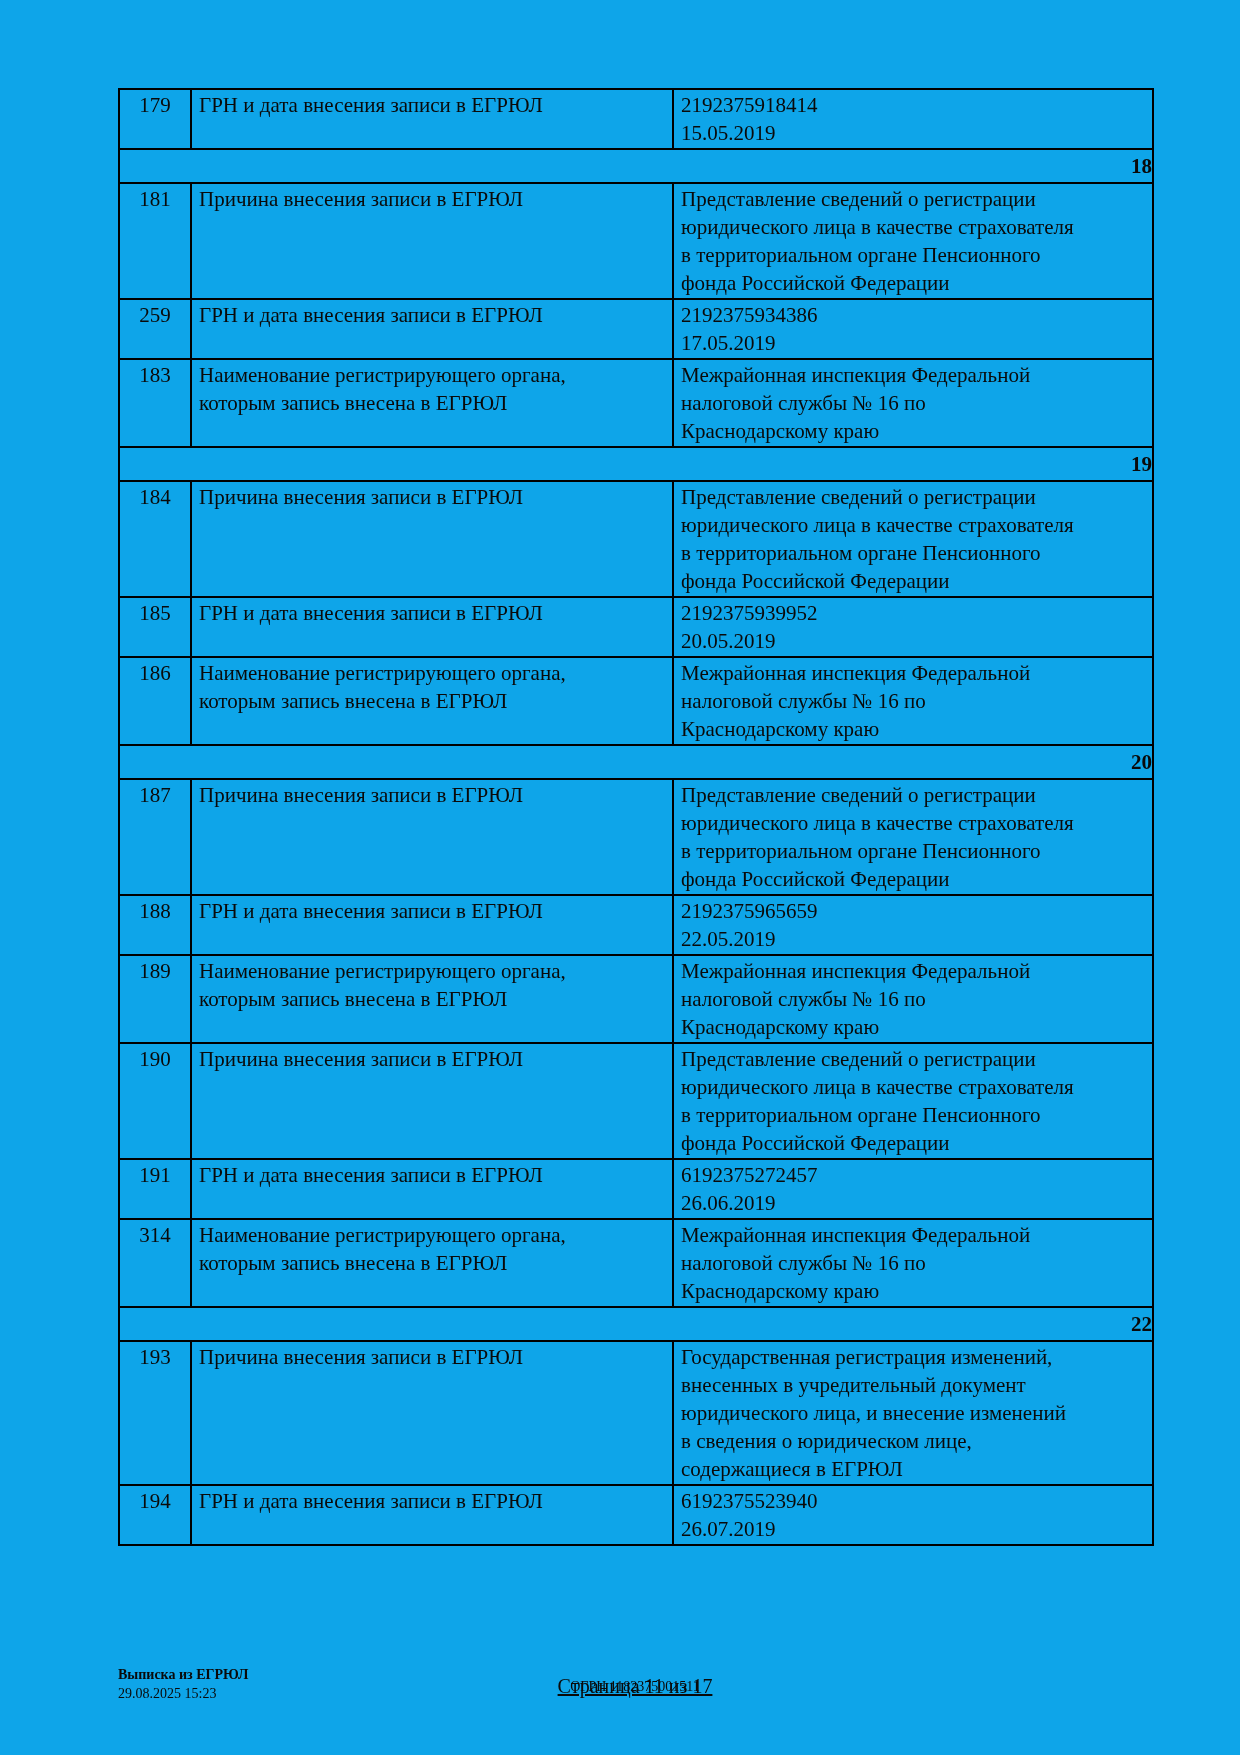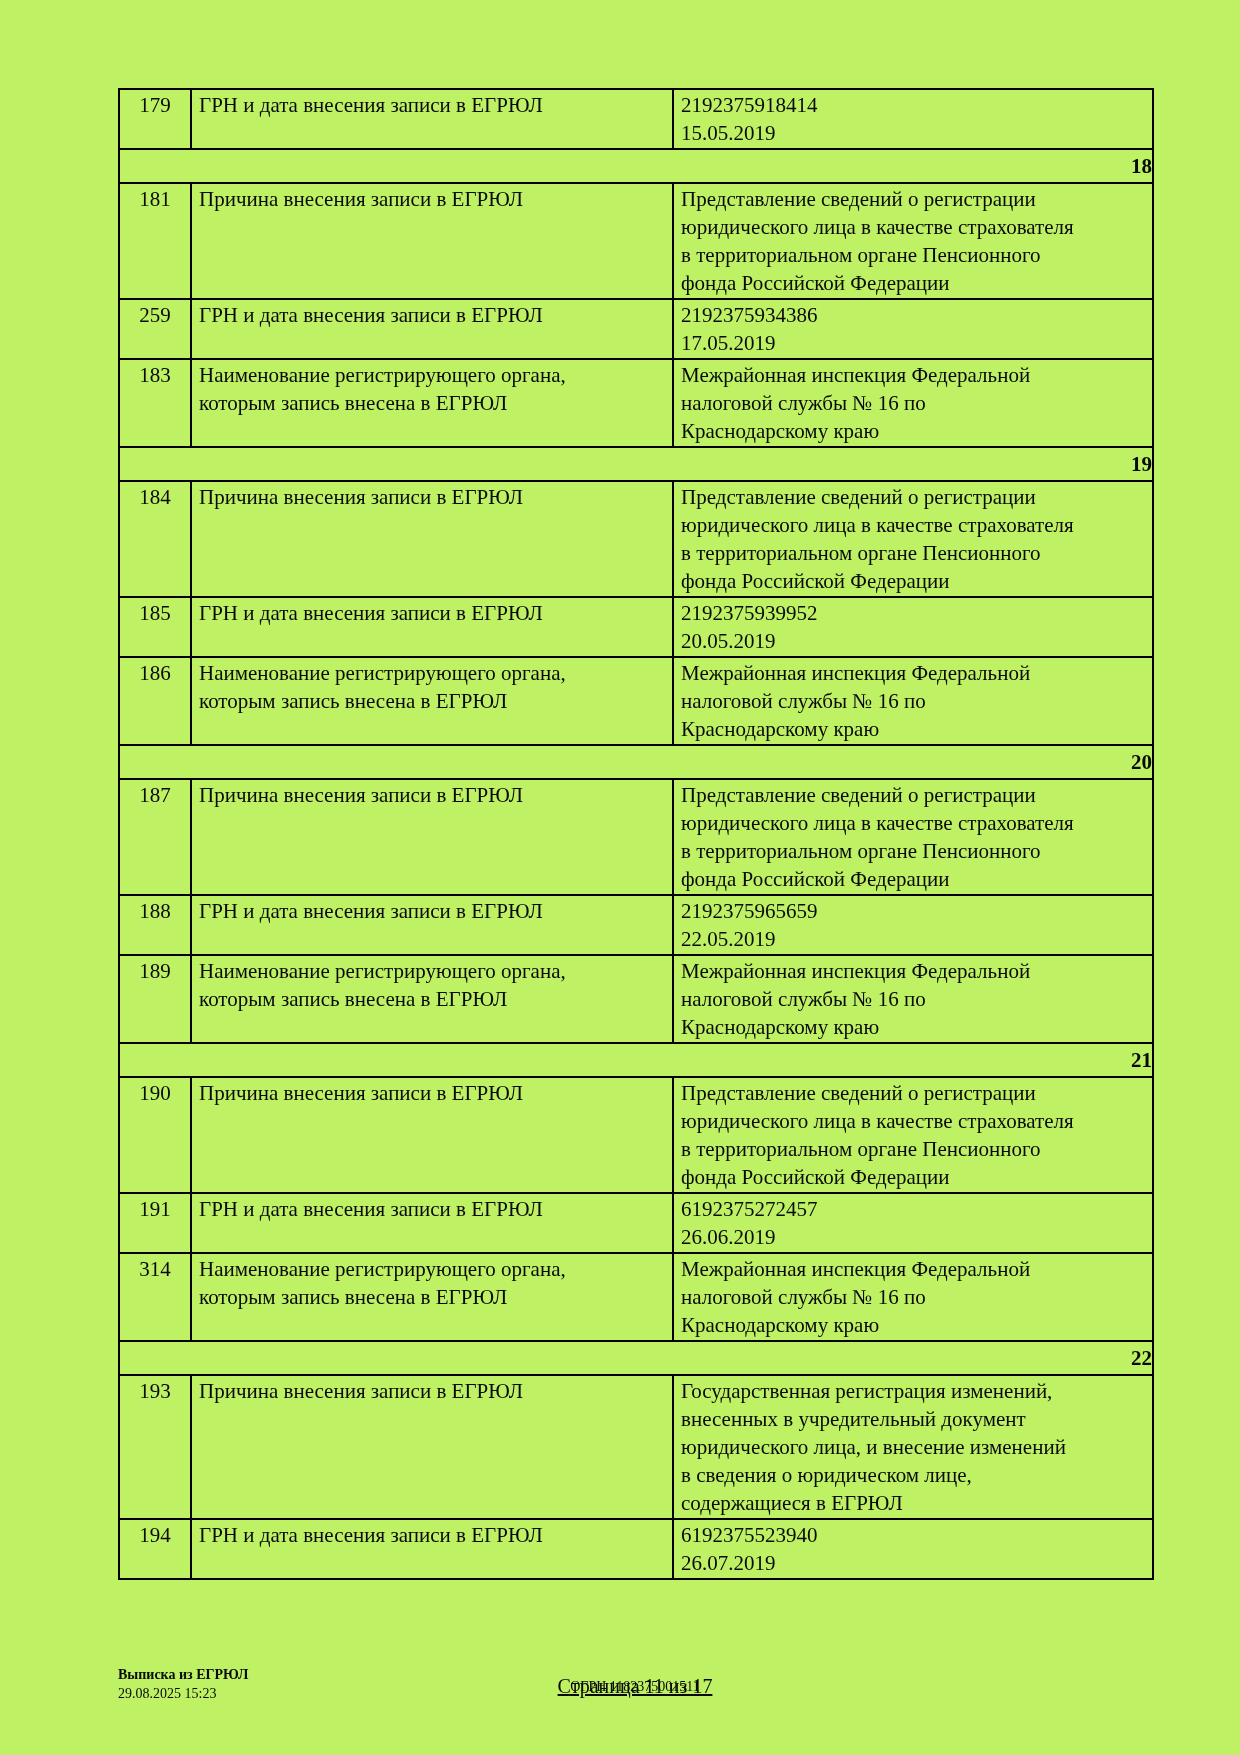--- a/index.html
+++ b/index.html
@@ -1,21 +1,21 @@
 <!DOCTYPE html>
 <html><head>
 <meta charset="utf-8">
 <style>
   * { margin: 0; padding: 0; box-sizing: border-box; }
   html, body { background: #ffffff; }
   .page {
     position: relative;
     width: 1240px;
     height: 1755px;
-    background: #bef264;
+    background: #0ea5e9;
     font-family: "Liberation Serif", "DejaVu Serif", serif;
     color: #0a0a0a;
     overflow: hidden;
     padding-left: 16px;
   }
   table.egrul {
     position: absolute;
     left: 118px;
     top: 88px;
     width: 1034px;
@@ -195,23 +195,20 @@
             <div>Наименование регистрирующего органа,</div>
             <div>которым запись внесена в ЕГРЮЛ</div>
           </td>
           <td>
             <div>Межрайонная инспекция Федеральной</div>
             <div>налоговой службы № 16 по</div>
             <div>Краснодарскому краю</div>
           </td>
         </tr>
         <tr>
-          <td colspan="3" class="section">21</td>
-        </tr>
-        <tr>
           <td class="num">190</td>
           <td>
             <div>Причина внесения записи в ЕГРЮЛ</div>
           </td>
           <td>
             <div>Представление сведений о регистрации</div>
             <div>юридического лица в качестве страхователя</div>
             <div>в территориальном органе Пенсионного</div>
             <div>фонда Российской Федерации</div>
           </td>

